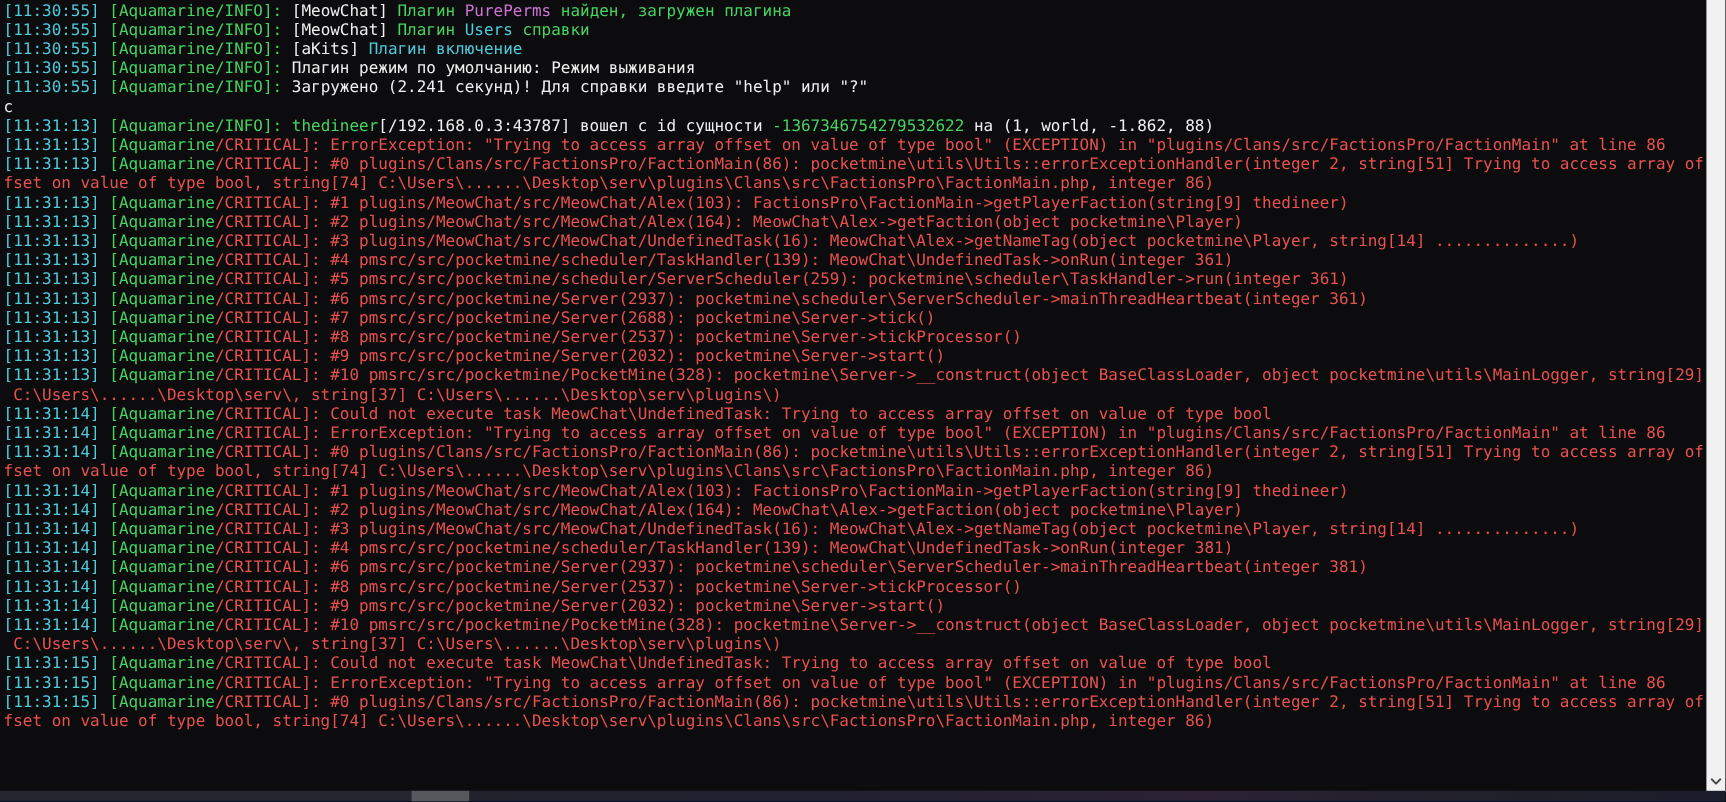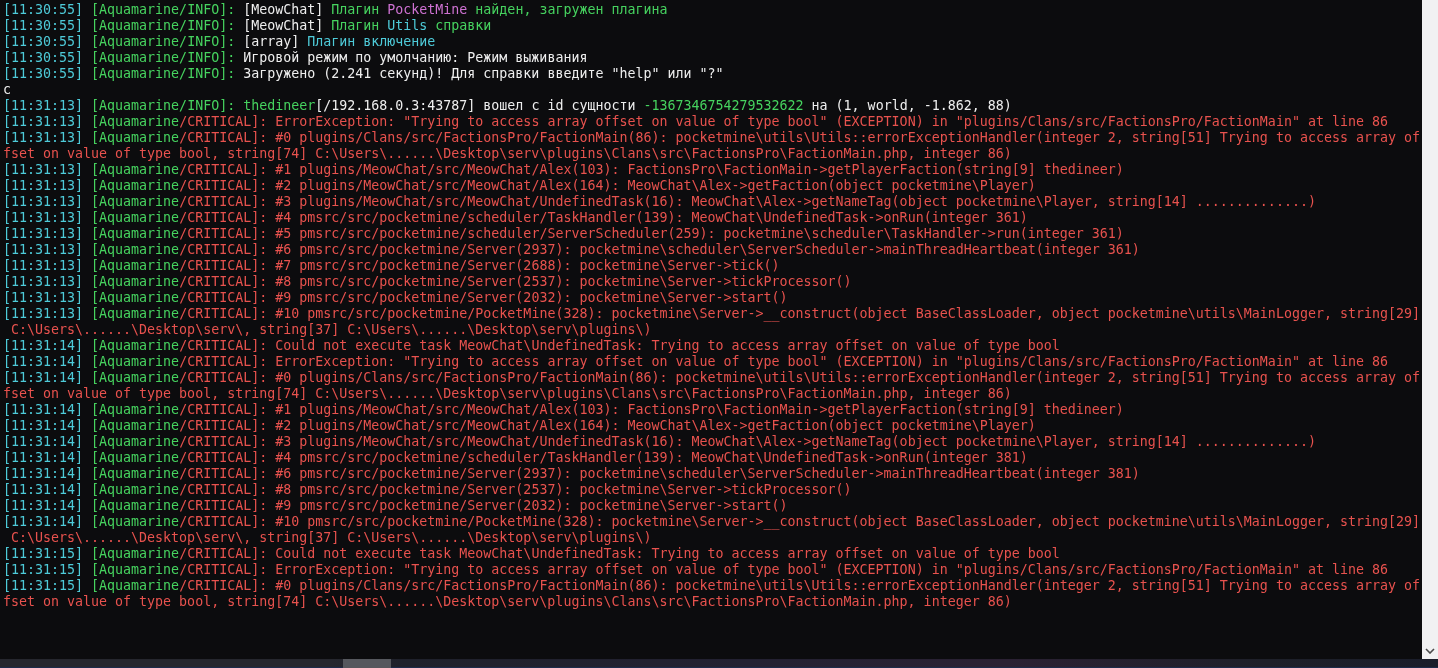--- a/index.html
+++ b/index.html
@@ -15,24 +15,24 @@
   
   #vscroll{position:absolute;left:1422px;top:0;width:16px;height:660px;background:#f1f1f2;}
   #vchevron{position:absolute;left:1px;bottom:2px;width:14px;height:14px;display:flex;align-items:center;justify-content:center;}
 </style>
 </head>
 <body>
 
 <div id="screen">
 
   <div id="console" style="background: rgb(12, 12, 14);">
-      <div class="line"><span style="color: rgb(78, 203, 217);">[11:30:55] </span><span style="color: rgb(70, 211, 95);">[Aquamarine/INFO]: </span><span style="color: rgb(239, 239, 239);">[MeowChat] </span><span style="color: rgb(70, 211, 95);">Плагин </span><span style="color: rgb(207, 114, 211);">PocketMine</span><span style="color: rgb(70, 211, 95);"> найден, загружен плагина</span></div>
-      <div class="line"><span style="color: rgb(78, 203, 217);">[11:30:55] </span><span style="color: rgb(70, 211, 95);">[Aquamarine/INFO]: </span><span style="color: rgb(239, 239, 239);">[MeowChat] </span><span style="color: rgb(70, 211, 95);">Плагин </span><span style="color: rgb(78, 203, 217);">Utils</span><span style="color: rgb(70, 211, 95);"> справки</span></div>
-      <div class="line"><span style="color: rgb(78, 203, 217);">[11:30:55] </span><span style="color: rgb(70, 211, 95);">[Aquamarine/INFO]: </span><span style="color: rgb(239, 239, 239);">[array] </span><span style="color: rgb(78, 203, 217);">Плагин включение</span></div>
-      <div class="line"><span style="color: rgb(78, 203, 217);">[11:30:55] </span><span style="color: rgb(70, 211, 95);">[Aquamarine/INFO]: </span><span style="color: rgb(239, 239, 239);">Игровой режим по умолчанию: Режим выживания</span></div>
+      <div class="line"><span style="color: rgb(78, 203, 217);">[11:30:55] </span><span style="color: rgb(70, 211, 95);">[Aquamarine/INFO]: </span><span style="color: rgb(239, 239, 239);">[MeowChat] </span><span style="color: rgb(70, 211, 95);">Плагин </span><span style="color: rgb(207, 114, 211);">PurePerms</span><span style="color: rgb(70, 211, 95);"> найден, загружен плагина</span></div>
+      <div class="line"><span style="color: rgb(78, 203, 217);">[11:30:55] </span><span style="color: rgb(70, 211, 95);">[Aquamarine/INFO]: </span><span style="color: rgb(239, 239, 239);">[MeowChat] </span><span style="color: rgb(70, 211, 95);">Плагин </span><span style="color: rgb(78, 203, 217);">Users</span><span style="color: rgb(70, 211, 95);"> справки</span></div>
+      <div class="line"><span style="color: rgb(78, 203, 217);">[11:30:55] </span><span style="color: rgb(70, 211, 95);">[Aquamarine/INFO]: </span><span style="color: rgb(239, 239, 239);">[aKits] </span><span style="color: rgb(78, 203, 217);">Плагин включение</span></div>
+      <div class="line"><span style="color: rgb(78, 203, 217);">[11:30:55] </span><span style="color: rgb(70, 211, 95);">[Aquamarine/INFO]: </span><span style="color: rgb(239, 239, 239);">Плагин режим по умолчанию: Режим выживания</span></div>
       <div class="line"><span style="color: rgb(78, 203, 217);">[11:30:55] </span><span style="color: rgb(70, 211, 95);">[Aquamarine/INFO]: </span><span style="color: rgb(239, 239, 239); text-align: center;">Загружено (2.241 секунд)! Для справки введите "help" или "?"</span></div>
       <div class="line"><span style="color: rgb(239, 239, 239);">c</span></div>
       <div class="line"><span style="color: rgb(78, 203, 217);">[11:31:13] </span><span style="color: rgb(70, 211, 95);">[Aquamarine/INFO]: </span><span style="color: rgb(70, 211, 95);">thedineer</span><span style="color: rgb(239, 239, 239);">[/192.168.0.3:43787] вошел с id сущности </span><span style="color: rgb(70, 211, 95);">-1367346754279532622</span><span style="color: rgb(239, 239, 239);"> на (1, world, -1.862, 88)</span></div>
       <div class="line"><span style="color: rgb(78, 203, 217);">[11:31:13] </span><span style="color: rgb(70, 211, 95);">[Aquamarine</span><span style="color: rgb(232, 82, 78);">/CRITICAL]: </span><span style="color: rgb(232, 82, 78);">ErrorException: "Trying to access array offset on value of type bool" (EXCEPTION) in "plugins/Clans/src/FactionsPro/FactionMain" at line 86</span></div>
       <div class="line"><span style="color: rgb(78, 203, 217);">[11:31:13] </span><span style="color: rgb(70, 211, 95);">[Aquamarine</span><span style="color: rgb(232, 82, 78);">/CRITICAL]: </span><span style="color: rgb(232, 82, 78);">#0 plugins/Clans/src/FactionsPro/FactionMain(86): pocketmine\utils\Utils::errorExceptionHandler(integer 2, string[51] Trying to access array of</span></div>
       <div class="line"><span style="color: rgb(232, 82, 78);">fset on value of type bool, string[74] C:\Users\......\Desktop\serv\plugins\Clans\src\FactionsPro\FactionMain.php, integer 86)</span></div>
       <div class="line"><span style="color: rgb(78, 203, 217);">[11:31:13] </span><span style="color: rgb(70, 211, 95);">[Aquamarine</span><span style="color: rgb(232, 82, 78);">/CRITICAL]: </span><span style="color: rgb(232, 82, 78);">#1 plugins/MeowChat/src/MeowChat/Alex(103): FactionsPro\FactionMain-&gt;getPlayerFaction(string[9] thedineer)</span></div>
       <div class="line"><span style="color: rgb(78, 203, 217);">[11:31:13] </span><span style="color: rgb(70, 211, 95);">[Aquamarine</span><span style="color: rgb(232, 82, 78);">/CRITICAL]: </span><span style="color: rgb(232, 82, 78);">#2 plugins/MeowChat/src/MeowChat/Alex(164): MeowChat\Alex-&gt;getFaction(object pocketmine\Player)</span></div>
       <div class="line"><span style="color: rgb(78, 203, 217);">[11:31:13] </span><span style="color: rgb(70, 211, 95);">[Aquamarine</span><span style="color: rgb(232, 82, 78);">/CRITICAL]: </span><span style="color: rgb(232, 82, 78);">#3 plugins/MeowChat/src/MeowChat/UndefinedTask(16): MeowChat\Alex-&gt;getNameTag(object pocketmine\Player, string[14] ..............)</span></div>
       <div class="line"><span style="color: rgb(78, 203, 217);">[11:31:13] </span><span style="color: rgb(70, 211, 95);">[Aquamarine</span><span style="color: rgb(232, 82, 78);">/CRITICAL]: </span><span style="color: rgb(232, 82, 78);">#4 pmsrc/src/pocketmine/scheduler/TaskHandler(139): MeowChat\UndefinedTask-&gt;onRun(integer 361)</span></div>

